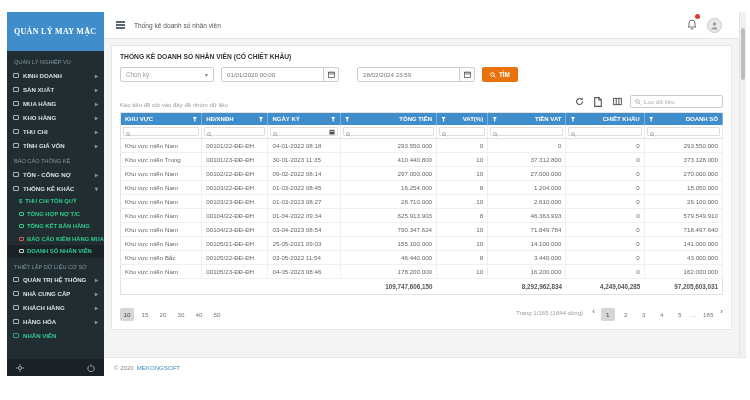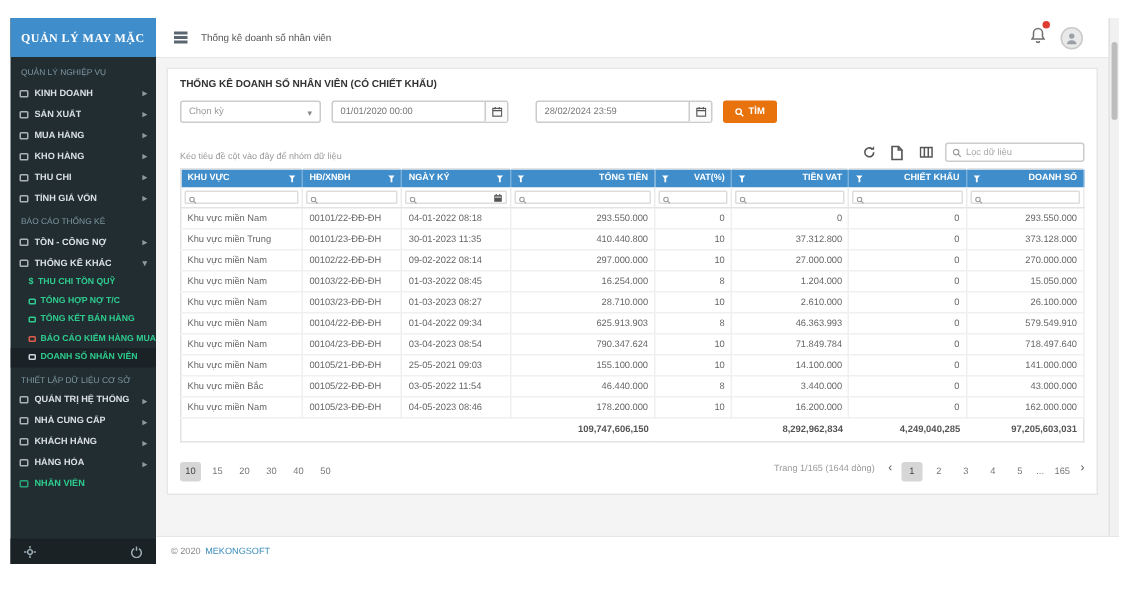--- a/index.html
+++ b/index.html
@@ -1,21 +1,21 @@
 <!DOCTYPE html>
 <html><head>
 <meta charset="utf-8">
 <style>
   * { margin:0; padding:0; box-sizing:border-box; }
   html,body { width:750px; height:400px; background:#fff; font-family:"Liberation Sans", sans-serif; overflow:hidden; }
   .app { position:absolute; left:7px; top:12px; width:739px; height:364px; display:flex; background:#fff; }
 
   
   .sidebar { width:97px; flex-shrink:0; background:#222d32; display:flex; flex-direction:column; }
-  .brand { height:26px; background:#3f8dca; color:#fff; font-family:"Liberation Serif", serif; font-weight:700; font-size:8px; letter-spacing:.3px; display:flex; align-items:center; padding:0 7px; white-space:nowrap; }
+  .brand { height:39px; background:#3f8dca; color:#fff; font-family:"Liberation Serif", serif; font-weight:700; font-size:8px; letter-spacing:.3px; display:flex; align-items:center; padding:0 7px; white-space:nowrap; }
   .side-menu { flex:1; overflow:hidden; padding-top:2px; }
   .sec-label { font-size:5.6px; color:#7e97a1; padding:6px 7px 3px 7px; white-space:nowrap; }
   .mi { height:14px; display:flex; align-items:center; gap:4px; padding:0 6px; color:#d9e0e3; font-size:6.1px; font-weight:700; white-space:nowrap; cursor:pointer; }
   .mi-ic { width:6px; height:5px; border:1px solid currentColor; border-radius:1px; opacity:.75; flex-shrink:0; }
   .mi-lb { overflow:hidden; text-overflow:ellipsis; }
   .mi-ch { margin-left:auto; color:#8b9ba3; font-size:6px; }
   .sub { height:12.5px; display:flex; align-items:center; gap:3px; padding:0 6px 0 12px; color:#2ecc8e; font-size:5.8px; font-weight:700; white-space:nowrap; cursor:pointer; }
   .sub.active { background:#1a2226; }
   .sub-ic { width:5px; height:4px; border:1px solid currentColor; border-radius:1px; flex-shrink:0; }
   .sub-ic.dollar, .mi-ic.dollar { border:none; width:auto; height:auto; font-size:6px; line-height:5px; }

